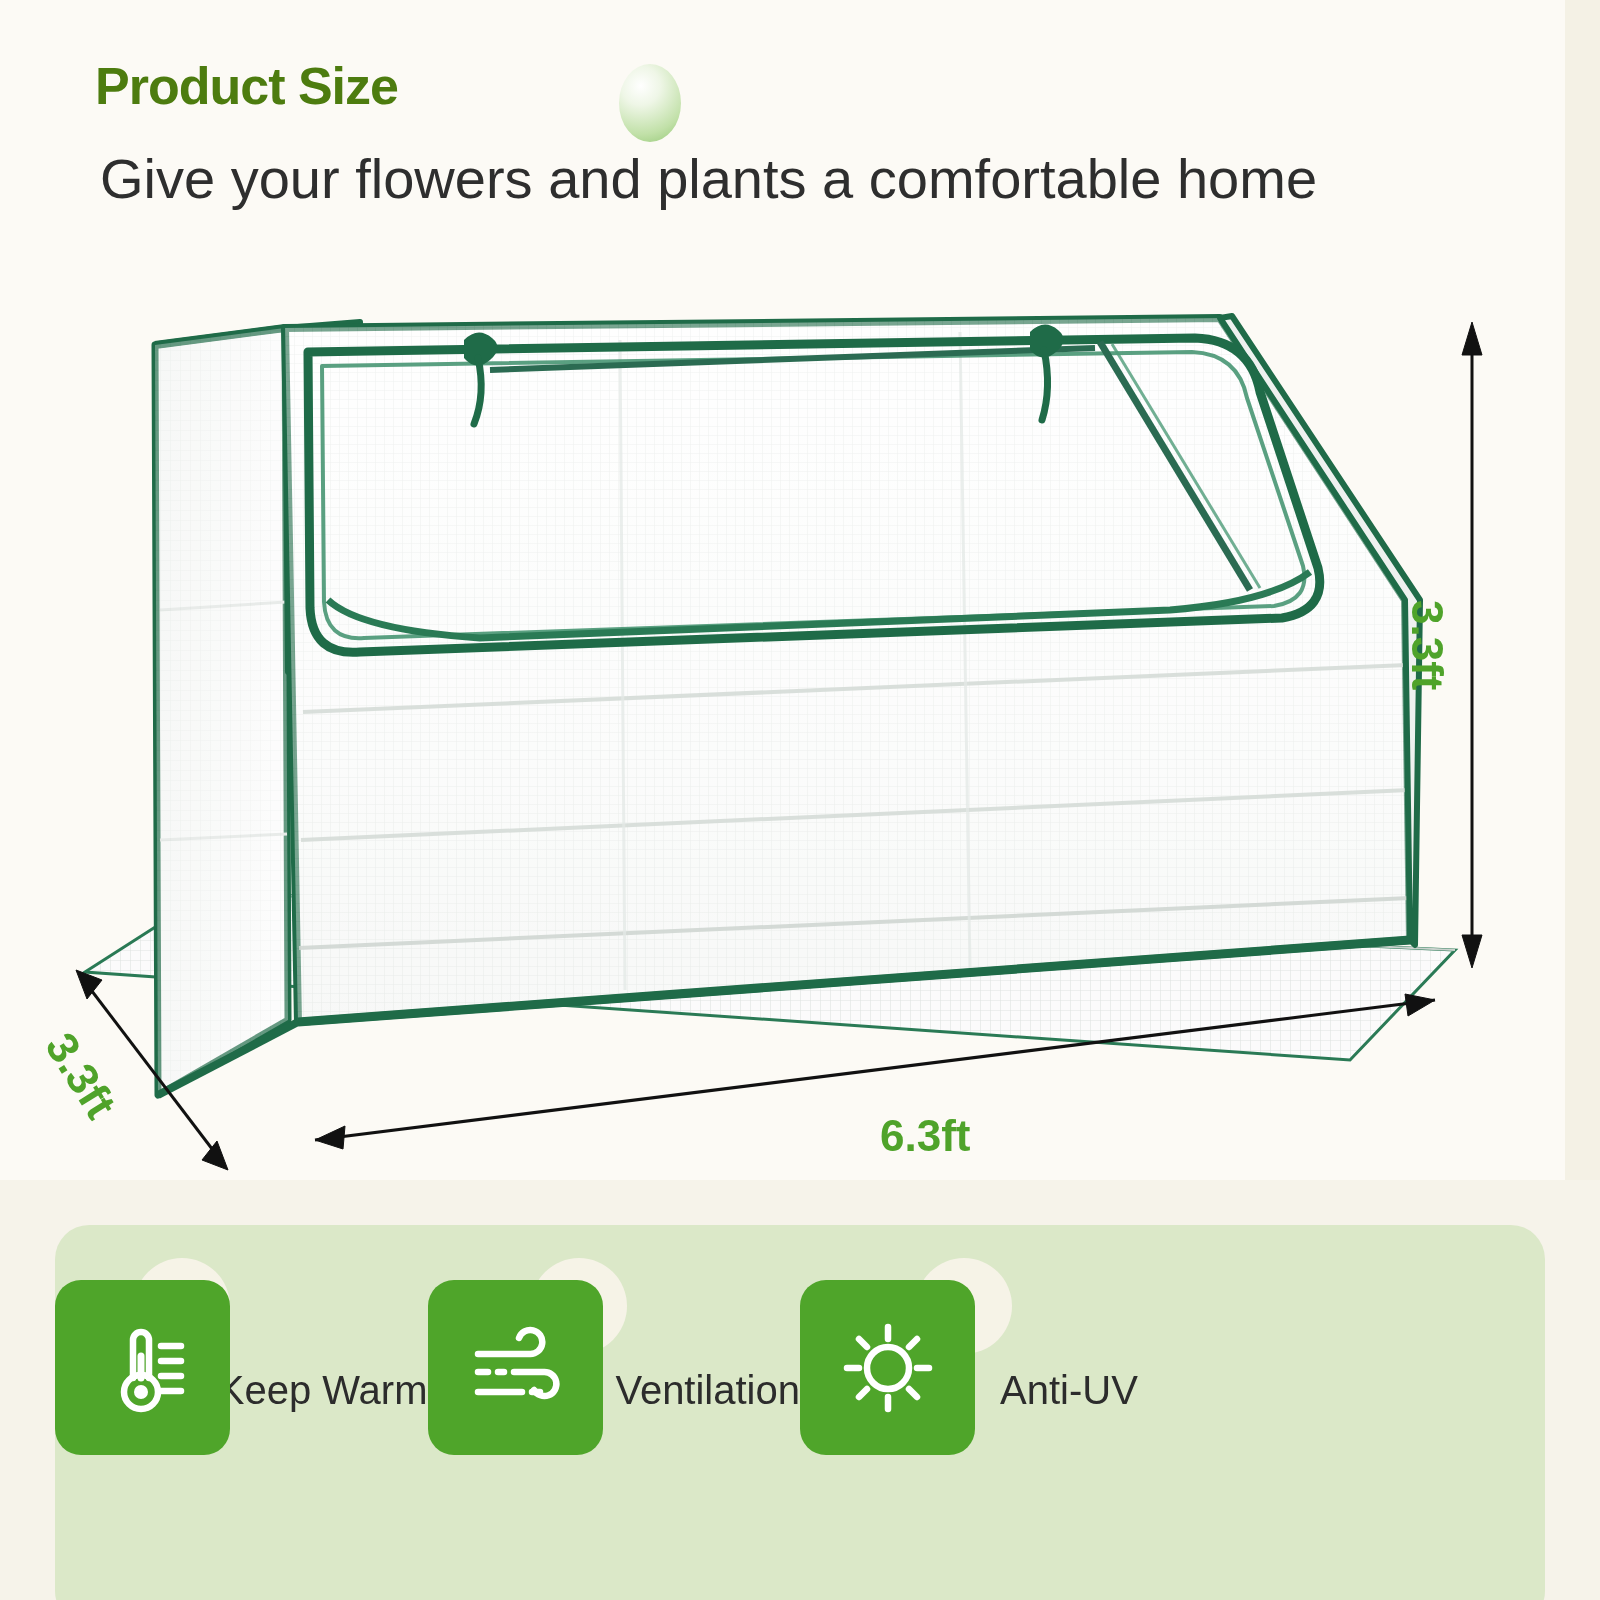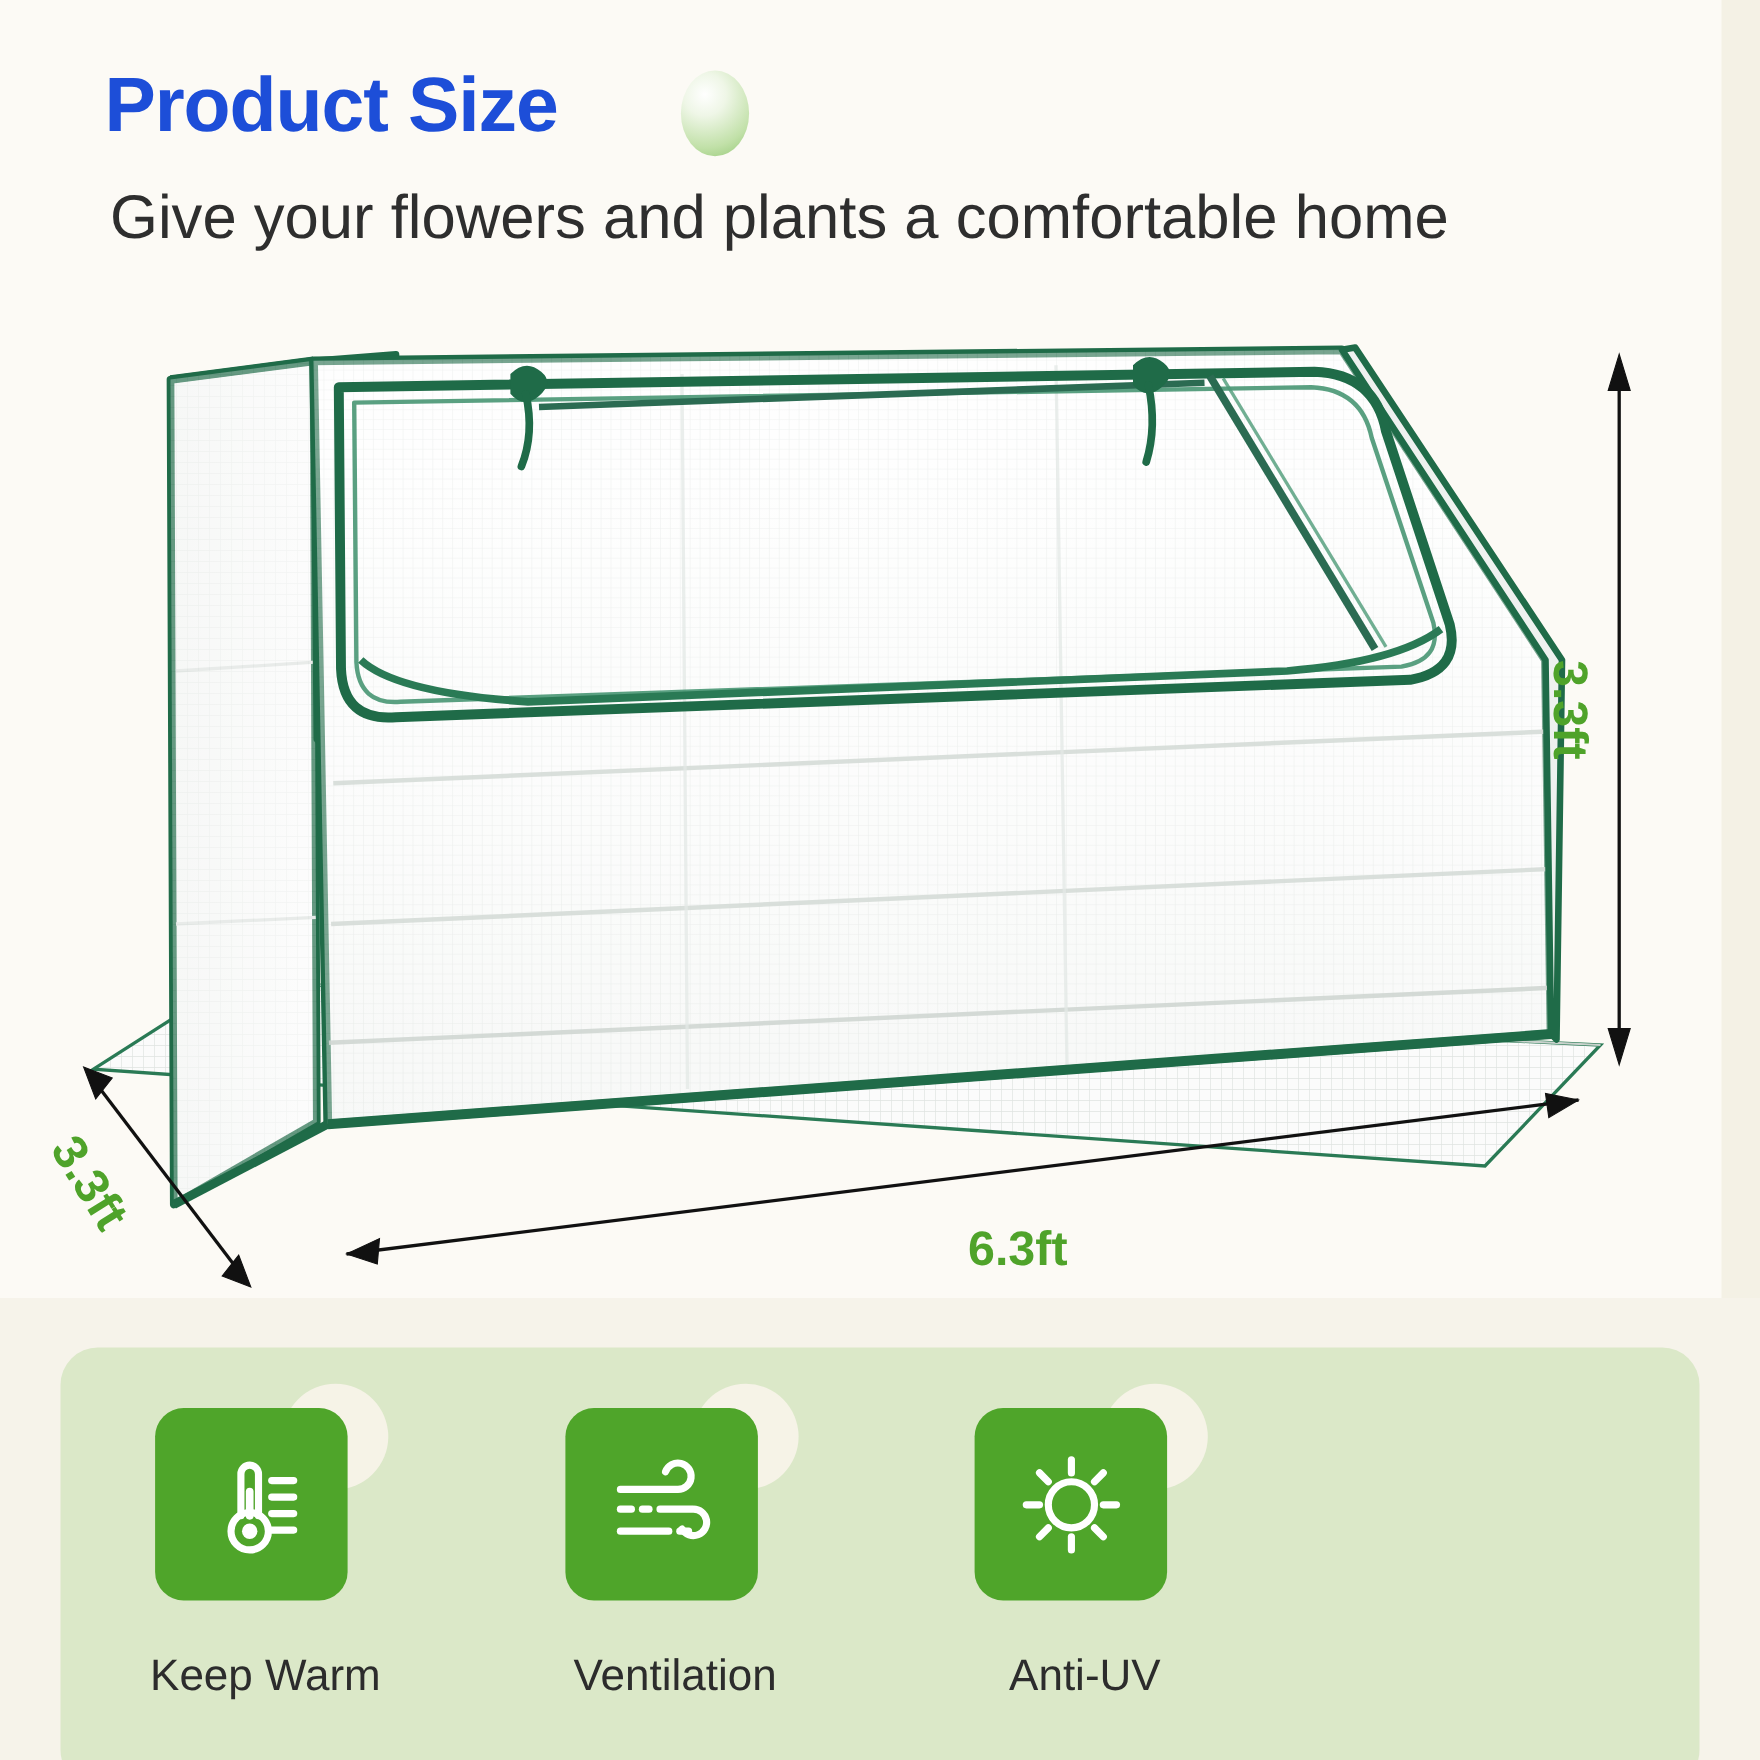--- a/index.html
+++ b/index.html
@@ -19,21 +19,21 @@
   }
   .bottom-warm{
     position:absolute;left:0;bottom:0;width:1600px;height:420px;
     background:#f6f3ea;
   }
 
   
   .header{position:absolute;left:95px;top:60px;width:1300px;}
   .title-wrap{position:relative;display:inline-block;}
   .title{
-    font-size:70px;font-weight:bold;color:#1d4ed8;
+    font-size:52px;font-weight:bold;color:#4d7c0f;
     letter-spacing:-1px;line-height:1;margin:0;position:relative;z-index:2;
   }
   .title-dot{
     position:absolute;left:524px;top:4px;width:62px;height:78px;
     border-radius:50%;z-index:1;
     background:radial-gradient(circle at 35% 28%, #ffffff 0%, #eef6e6 28%, #bedfa4 70%, #8cc46c 100%);
     opacity:.95;
   }
   .subtitle{
     font-size:56px;color:#2e2e2e;margin:36px 0 0 5px;line-height:1.1;
@@ -59,21 +59,21 @@
     transform:rotate(58deg);transform-origin:left top;
   }
 
   
   .features{
     position:absolute;left:55px;top:1225px;width:1490px;height:400px;
     background:#dbe8c8;border-radius:34px;
     display:flex;align-items:flex-start;
   }
   .feature{
-    width:25%;display:flex;flex-direction:column;align-items:center;
+    width:25%;display:flex;flex-direction:row;align-items:center;
     padding-top:55px;position:relative;
   }
   .tile-wrap{position:relative;width:200px;height:175px;}
   .tile-halo{
     position:absolute;right:-12px;top:-22px;width:96px;height:96px;
     border-radius:50%;background:#f6f3e7;
   }
   .tile{
     position:absolute;left:0;top:0;width:175px;height:175px;
     background:#4fa52a;border-radius:26px;

